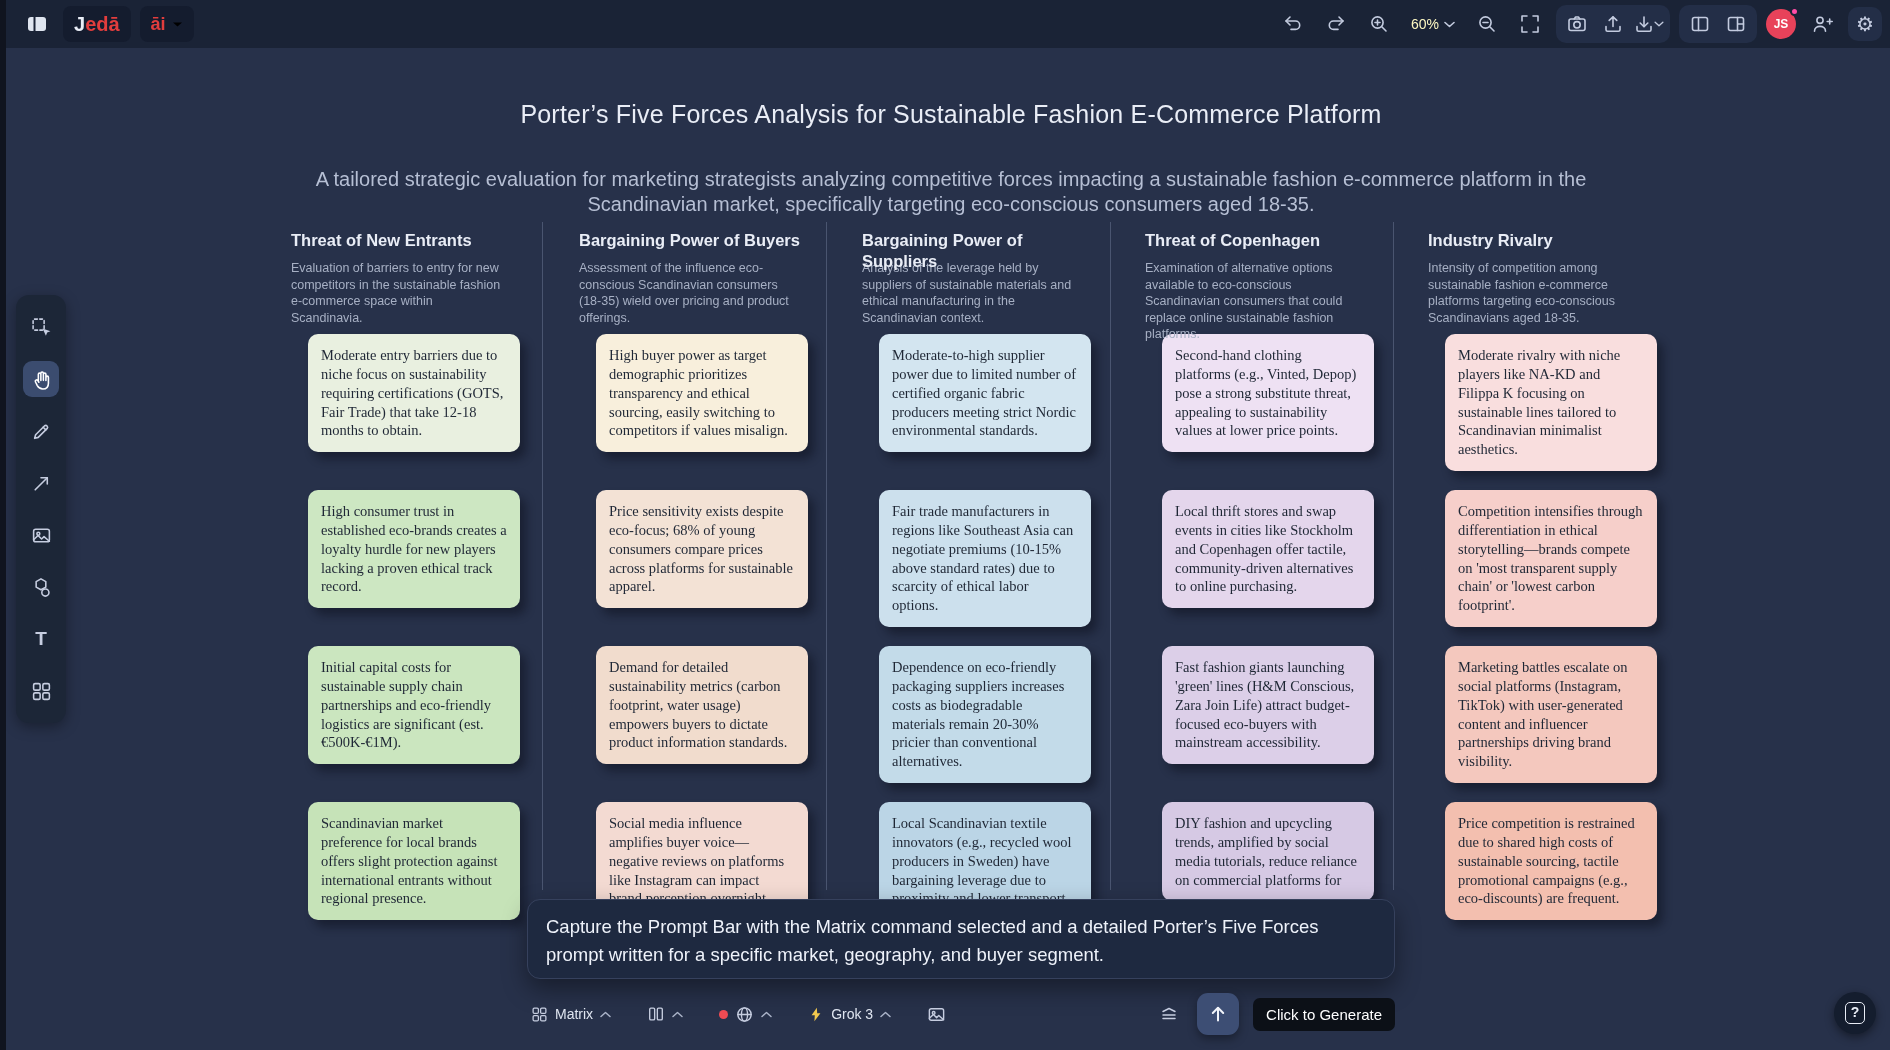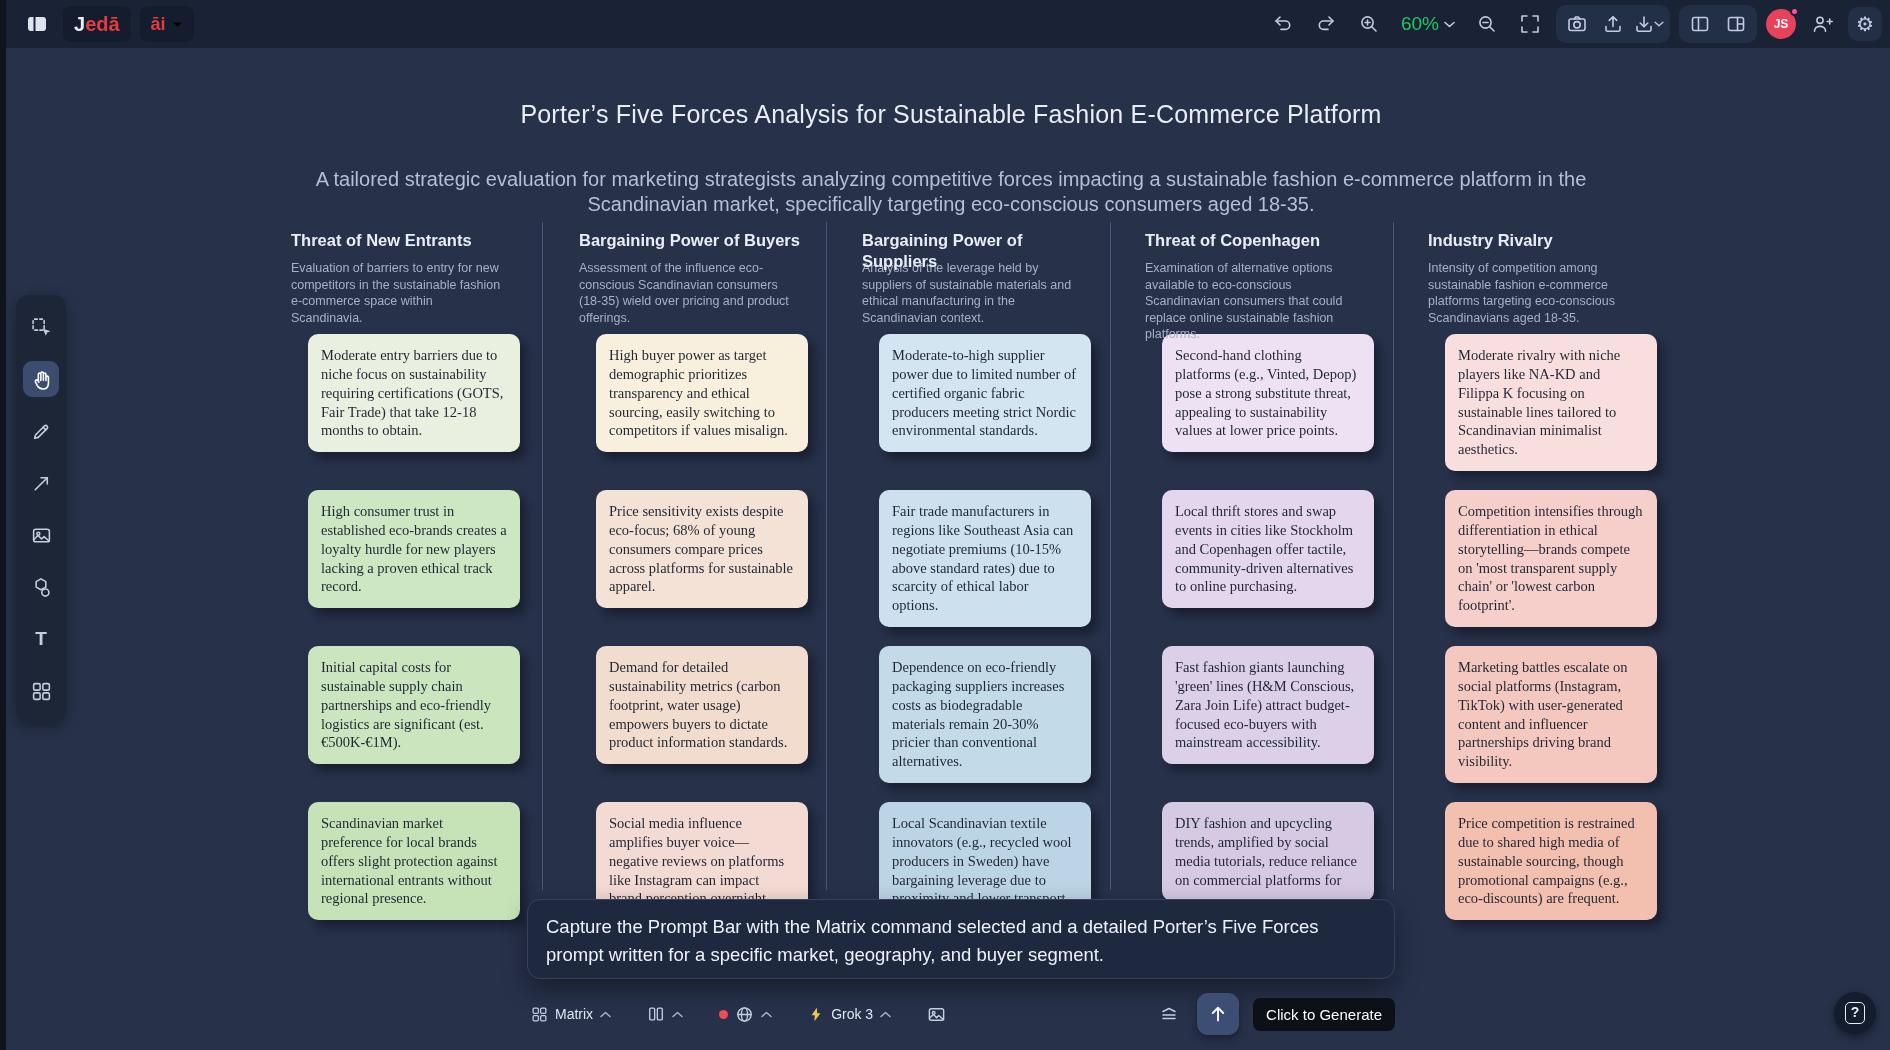--- a/index.html
+++ b/index.html
@@ -10,21 +10,21 @@
   
   .topbar { position:absolute; top:0; left:0; right:0; height:48px; background:#1a2336;
             display:flex; align-items:center; justify-content:space-between; padding:0 14px; z-index:50; }
   .tb-left, .tb-right { display:flex; align-items:center; gap:9px; }
   .icon-btn { width:34px; height:34px; border-radius:8px; border:none; background:transparent;
               display:flex; align-items:center; justify-content:center; cursor:pointer; }
   .icon-btn svg, .tb-right svg { stroke:#c3cbdf; fill:none; stroke-width:1.6; stroke-linecap:round; stroke-linejoin:round; }
   .pill { display:flex; align-items:center; gap:2px; background:#232e47; border-radius:10px; padding:2px 4px; }
   .sq { background:#232e47; border-radius:10px; }
   .zoom-ctl { display:flex; align-items:center; gap:5px; padding:0 6px; height:34px; border-radius:8px; cursor:pointer; }
-  .zoom-label { color:#22c55e; font-size:19px; }
+  .zoom-label { color:#fef9c3; font-size:14px; }
   .logo-box { height:36px; background:#141c2e; border-radius:8px; display:flex; align-items:center;
               gap:6px; padding:0 11px; font-weight:700; font-size:20px; cursor:pointer; }
   .jeda-prefix { color:#e9edf6; }
   .jeda-suffix, .ai-text { color:#e23d3d; }
   .ai-text { font-size:18px; }
   .avatar { position:relative; width:30px; height:30px; border-radius:50%; background:#e8425a;
             color:#fff; font-size:12px; font-weight:700; display:flex; align-items:center; justify-content:center; cursor:pointer; }
   .avatar .dot { position:absolute; top:-2px; right:-3px; width:9px; height:9px; border-radius:50%;
                  background:#ff4da6; border:2px solid #1a2336; }
   .gear-glyph { color:#c3cbdf; font-size:20px; line-height:1; }
@@ -264,21 +264,21 @@
       </div>
     </section>
 
     <section class="col" style="left:1137px">
       <div class="col-title">Industry Rivalry</div>
       <div class="col-desc">Intensity of competition among sustainable fashion e-commerce platforms targeting eco-conscious Scandinavians aged 18-35.</div>
       <div class="cards">
         <div class="card" style="background: rgb(249, 222, 222);">Moderate rivalry with niche players like NA-KD and Filippa K focusing on sustainable lines tailored to Scandinavian minimalist aesthetics.</div>
         <div class="card" style="background: rgb(246, 207, 202);">Competition intensifies through differentiation in ethical storytelling—brands compete on 'most transparent supply chain' or 'lowest carbon footprint'.</div>
         <div class="card" style="background: rgb(244, 200, 190);">Marketing battles escalate on social platforms (Instagram, TikTok) with user-generated content and influencer partnerships driving brand visibility.</div>
-        <div class="card" style="background: rgb(243, 191, 175);">Price competition is restrained due to shared high media of sustainable sourcing, though promotional campaigns (e.g., eco-discounts) are frequent.</div>
+        <div class="card" style="background: rgb(243, 191, 175);">Price competition is restrained due to shared high costs of sustainable sourcing, tactile promotional campaigns (e.g., eco-discounts) are frequent.</div>
       </div>
     </section>
   </div>
 
   <aside class="toolbar">
     <div class="tool">
       <svg width="21" height="21" viewBox="0 0 20 20">
         <rect x="2" y="2" width="10.5" height="10.5" rx="1.5" stroke-dasharray="2.6 2.2"></rect>
         <path d="M11 11 l7.5 2.6 -3.1 1.2 -1.2 3.1 z" fill="#c6cde0" stroke="none"></path>
       </svg>

